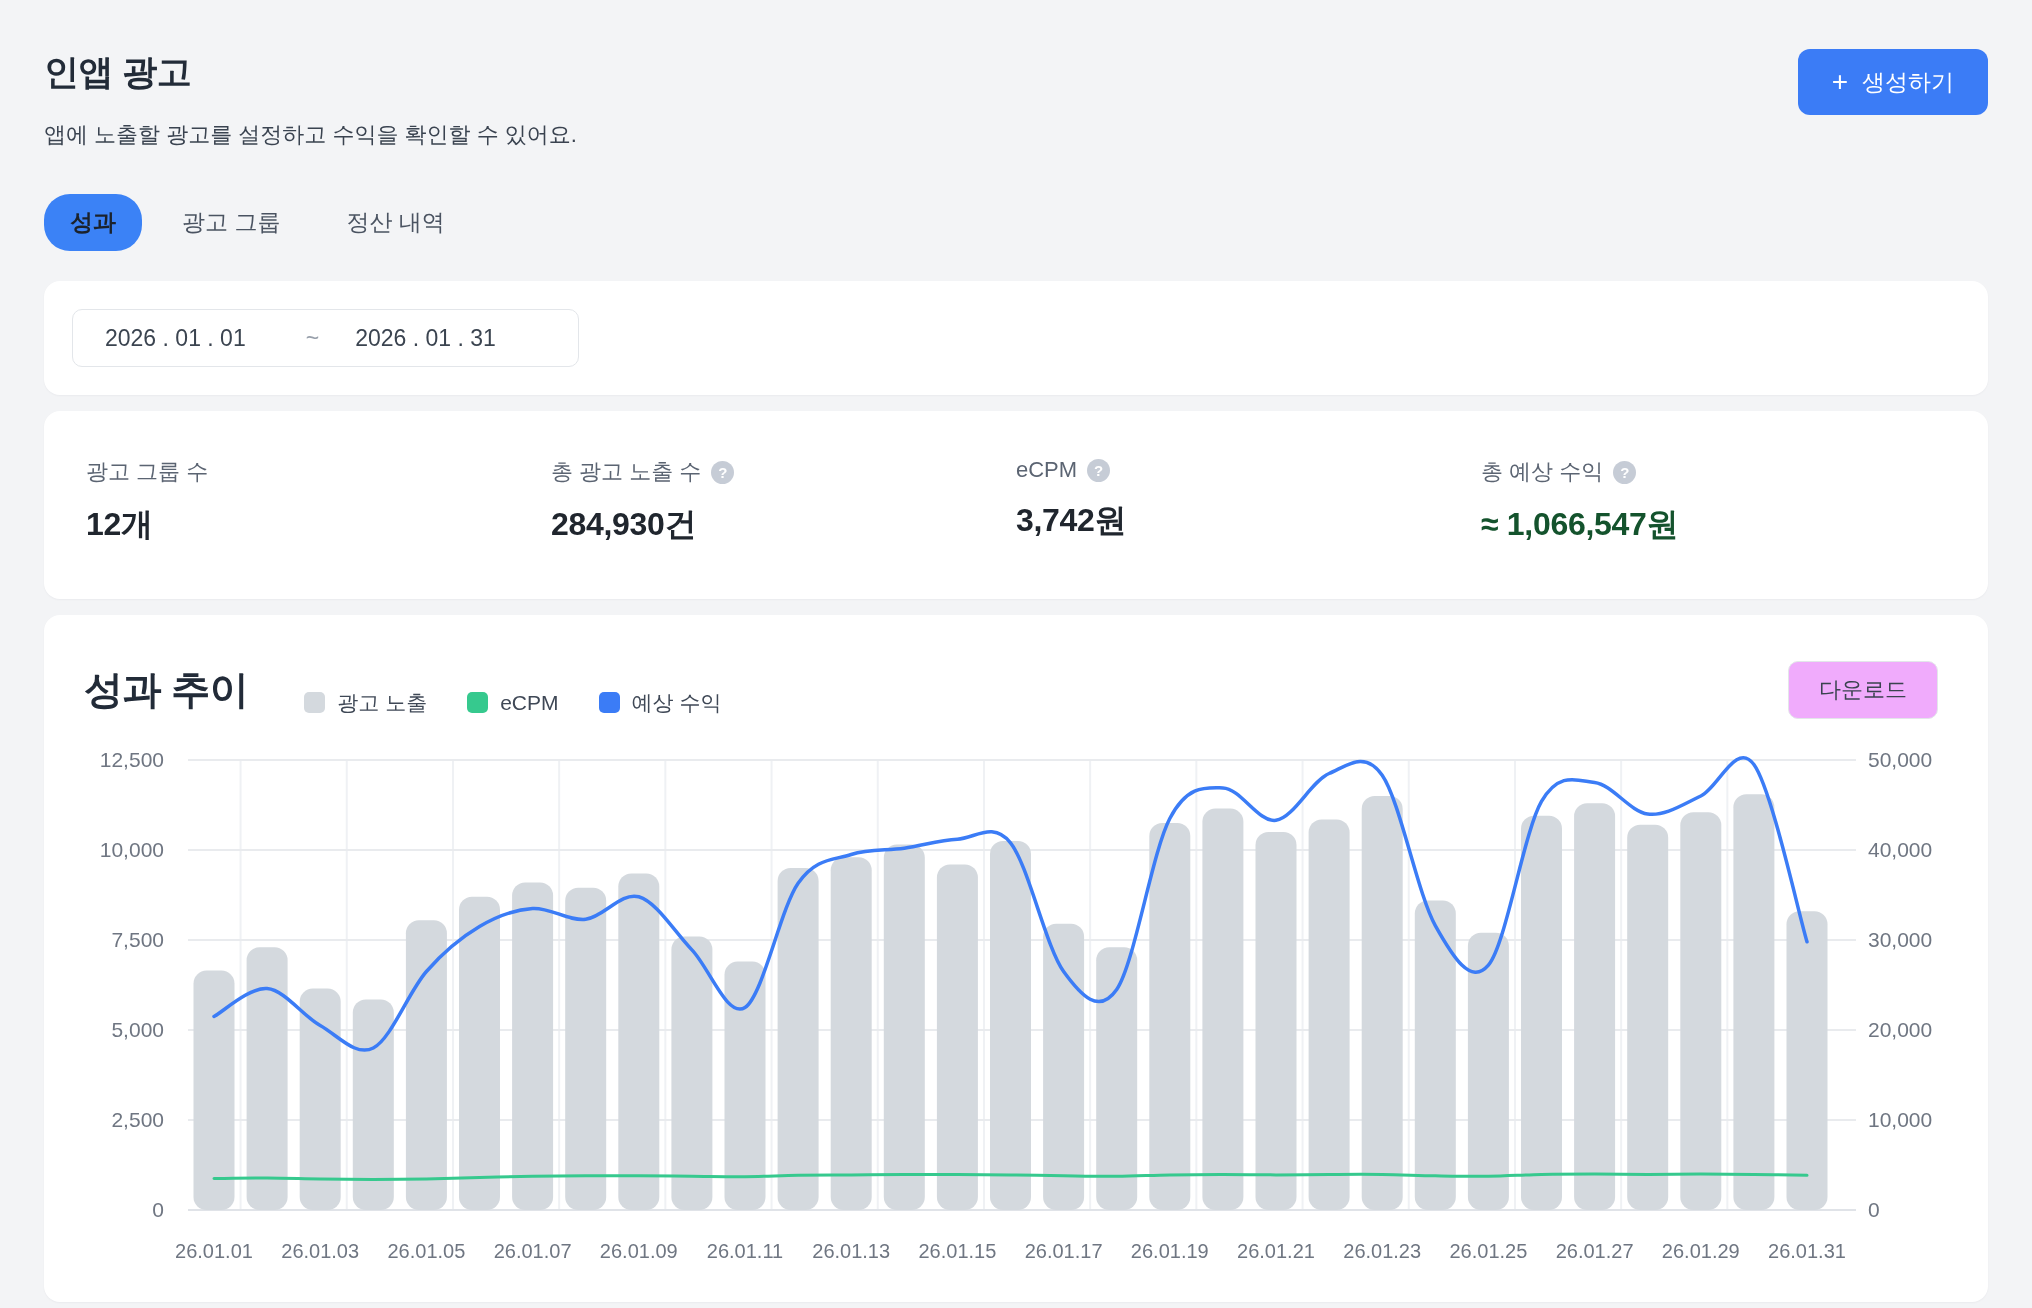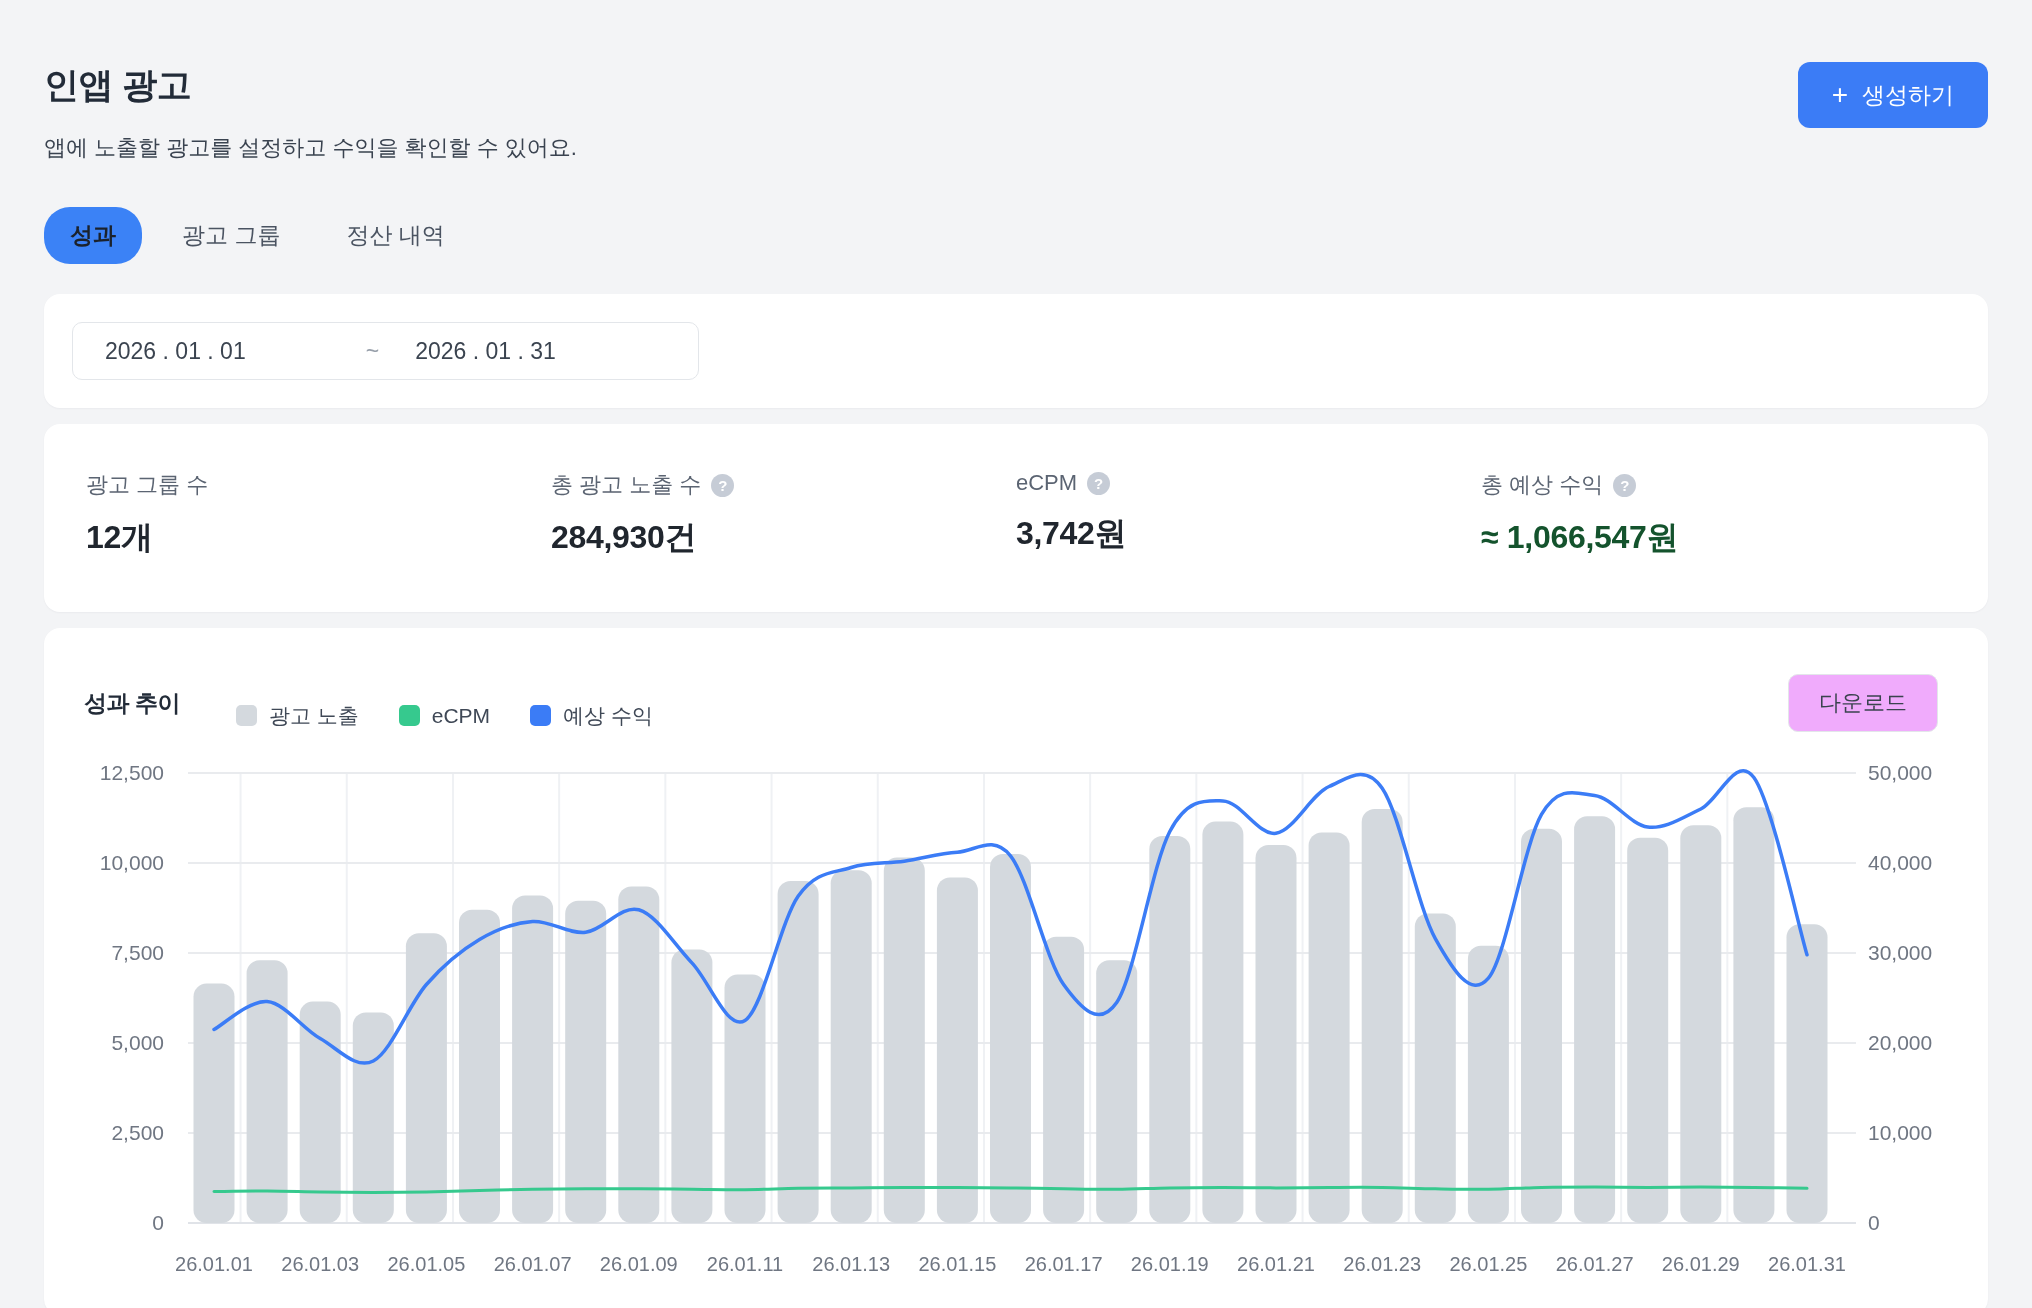--- a/index.html
+++ b/index.html
@@ -6,42 +6,42 @@
   html,body { width:2032px; height:1308px; }
   body {
     background:#f3f4f6;
     font-family:"Liberation Sans", sans-serif;
     color:#1f2733;
     overflow:hidden;
   }
   .page { padding:0 44px; }
 
   
-  .header-row { display:flex; justify-content:space-between; align-items:flex-start; padding-top:62px; }
+  .header-row { display:flex; justify-content:space-between; align-items:flex-start; padding-top:49px; }
   .page-title { font-size:35px; font-weight:700; color:#222b38; letter-spacing:-0.5px; }
   .page-subtitle { margin-top:24px; font-size:22px; color:#3a4350; }
   .create-btn {
     height:66px; padding:0 34px; border:none; border-radius:12px;
     background:#3b7cf6; color:#ffffff; font-size:23px; font-weight:500;
     display:flex; align-items:center; gap:14px; cursor:pointer;
     font-family:inherit;
   }
   .plus { font-size:28px; font-weight:400; line-height:1; }
 
   
   .tabs { margin-top:44px; display:flex; align-items:center; gap:14px; }
   .tab { font-size:23px; color:#4a5361; padding:13px 26px; border-radius:26px; cursor:pointer; }
   .tab.active { background:#3b82f6; color:#1b222c; font-weight:700; }
 
   
   .card { background:#ffffff; border-radius:16px; box-shadow:0 1px 2px rgba(16,24,40,0.04); }
 
   .filter-card { margin-top:30px; padding:28px; display:flex; gap:16px; }
   .date-range {
-    width:627px; height:58px; border:1.5px solid #e3e6ea; border-radius:10px;
+    width:507px; height:58px; border:1.5px solid #e3e6ea; border-radius:10px;
     display:flex; align-items:center; padding:0 32px; font-size:23px; color:#3b4450;
     background:#fff; cursor:pointer;
   }
   .date-range .d1 { flex:1; text-align:left; }
   .date-range .tilde { color:#98a0ab; padding:0 10px; }
   .date-range .d2 { flex:1; text-align:left; padding-left:26px; }
   .os-select {
     height:58px; border:1.5px solid #e3e6ea; border-radius:10px; background:#fff;
     display:flex; align-items:center; gap:18px; padding:0 26px;
     font-size:23px; color:#434c59; cursor:pointer; font-family:inherit;
@@ -60,21 +60,21 @@
     font-size:15px; font-weight:700; display:inline-flex; align-items:center; justify-content:center;
     cursor:pointer;
   }
   .stat-value { margin-top:16px; font-size:32px; font-weight:700; color:#20262e; letter-spacing:-0.3px; }
   .stat-value.accent { color:#14532d; }
 
   
   .chart-card { margin-top:16px; padding:46px 0 26px; }
   .chart-header { display:flex; justify-content:space-between; align-items:center; padding:0 50px 0 40px; }
   .chart-header-left { display:flex; align-items:center; }
-  .chart-title { font-size:23px; font-weight:700; color:#222b38; letter-spacing:-0.5px; }
+  .chart-title { font-size:39px; font-weight:700; color:#222b38; letter-spacing:-0.5px; }
   .legend { display:flex; align-items:center; margin-left:56px; gap:40px; }
   .legend-item { display:flex; align-items:center; gap:12px; cursor:pointer;margin-top:25px; }
   .legend-swatch { width:21px; height:21px; border-radius:5px; }
   .legend-label { font-size:21px; color:#3f4856; }
   .download-btn {
     height:58px; padding:0 30px; border:1.5px solid #e3e6ea; border-radius:10px; background:#f0abfc;
     font-size:22px; color:#3a434f; cursor:pointer; font-family:inherit;
   }
   .chart-area { position:relative; margin-top:12px; height:545px; }
   .chart-area svg { display:block; }

